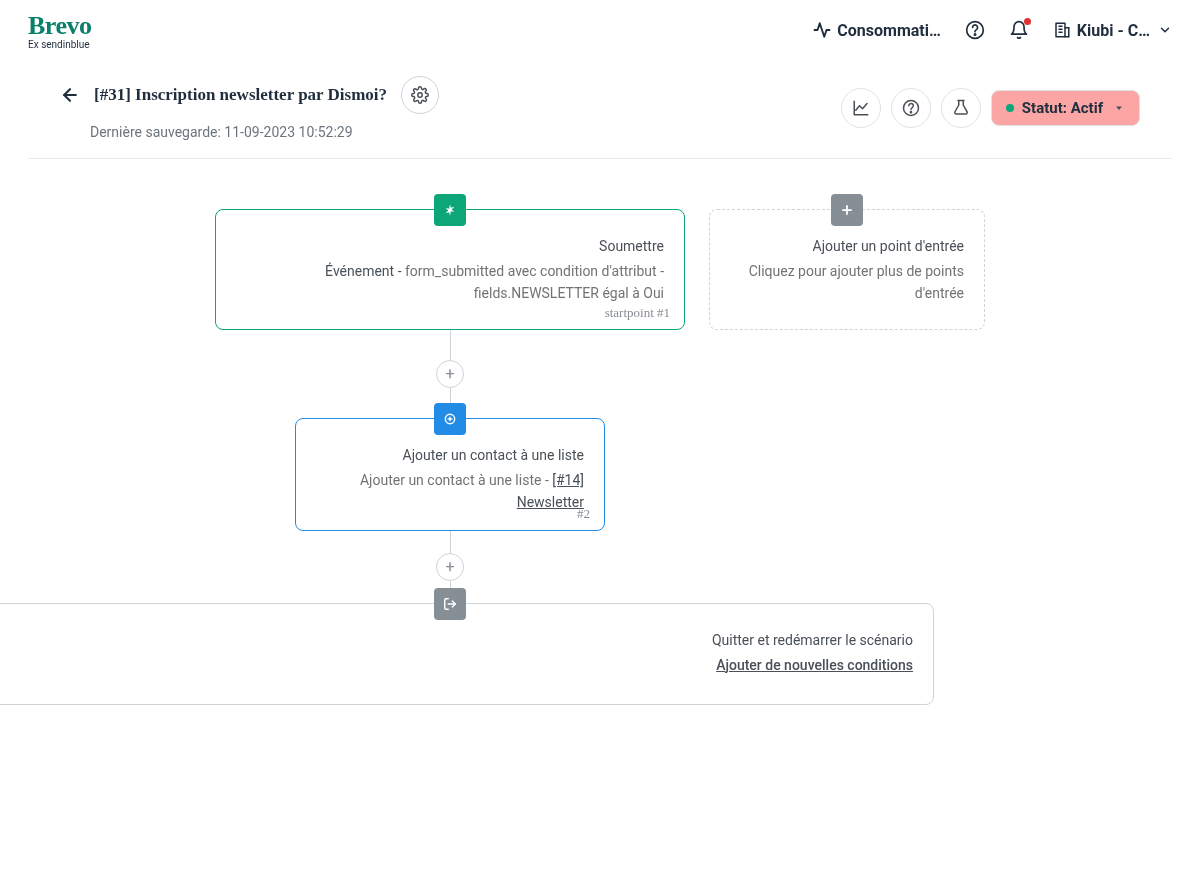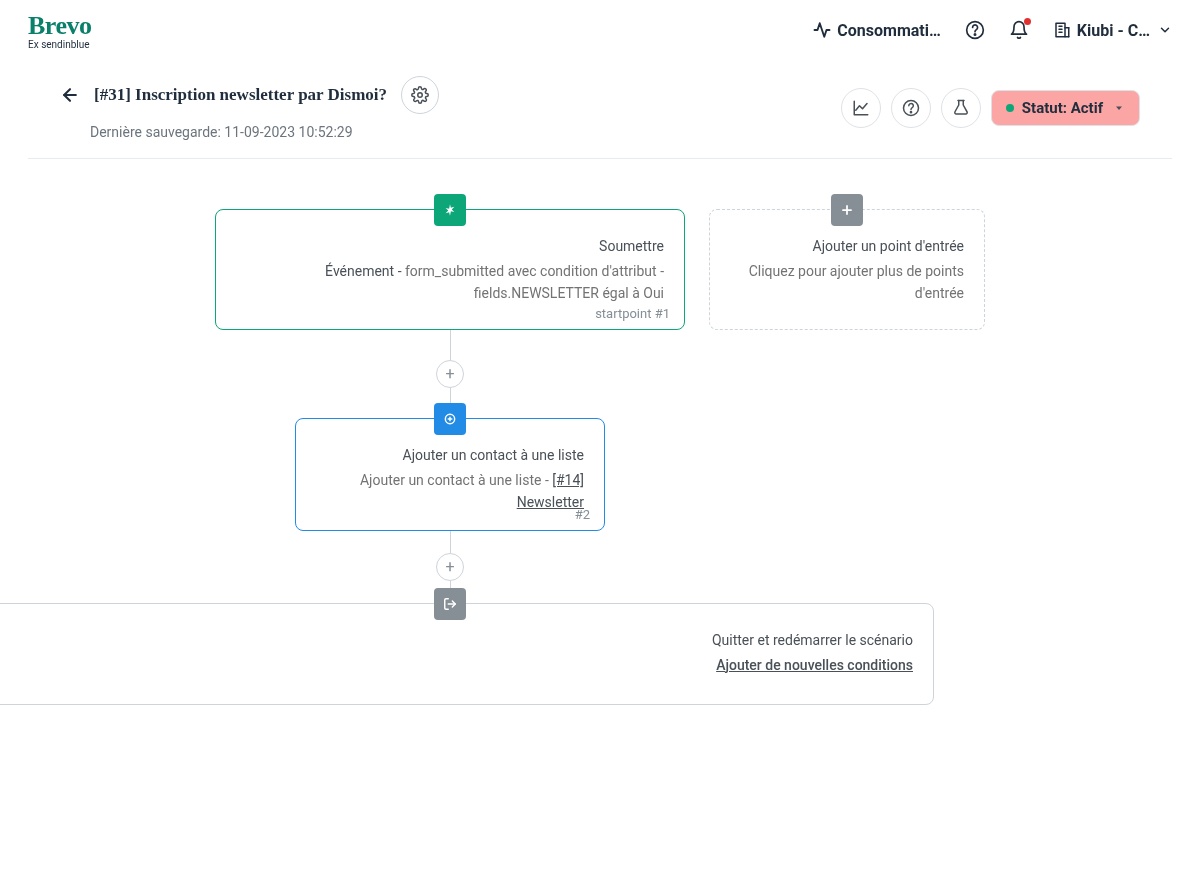--- a/index.html
+++ b/index.html
@@ -105,21 +105,21 @@
   }
   .badge-green { background: #0ca678; }
   .badge-blue  { background: #228be6; }
   .badge-gray  { background: #868e96; }
 
   .node-title { font-size: 14px; color: #495057; margin-bottom: 6px; }
   .node-line  { font-size: 14px; color: #495057; line-height: 1.6; }
   .node-plain { color: #737373; }
   .node-link { color: #495057; text-decoration: underline; cursor: pointer; }
   .node-link-strong { font-weight:500; }
-  .node-tag { position: absolute; bottom: 8px; right: 14px; font-size: 13px; color: #868e96; }
+  .node-tag { position: absolute; bottom: 8px; right: 14px; font-size: 13px; color: #868e96; font-family: Liberation Serif, serif; }
 
   .connector {
     display: flex; flex-direction: column; align-items: center;
   }
   .vline { width: 1px; background: #ced4da; height: 30px; }
   .vline-short { height: 22px; }
   .plus-circle {
     width: 28px; height: 28px; border-radius: 50%;
     border: 1px solid #ced4da; display:flex; align-items:center; justify-content:center;
     color:#868e96; background:#fff; cursor:pointer; font-size:16px;

